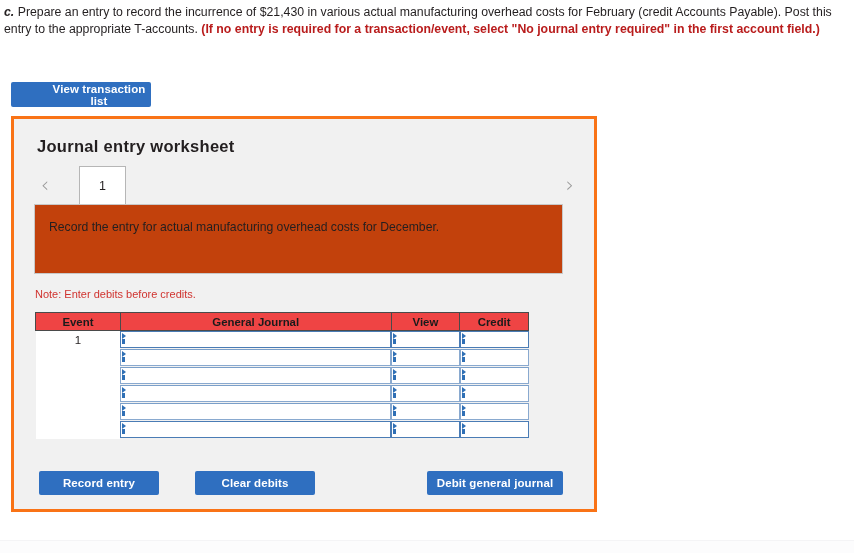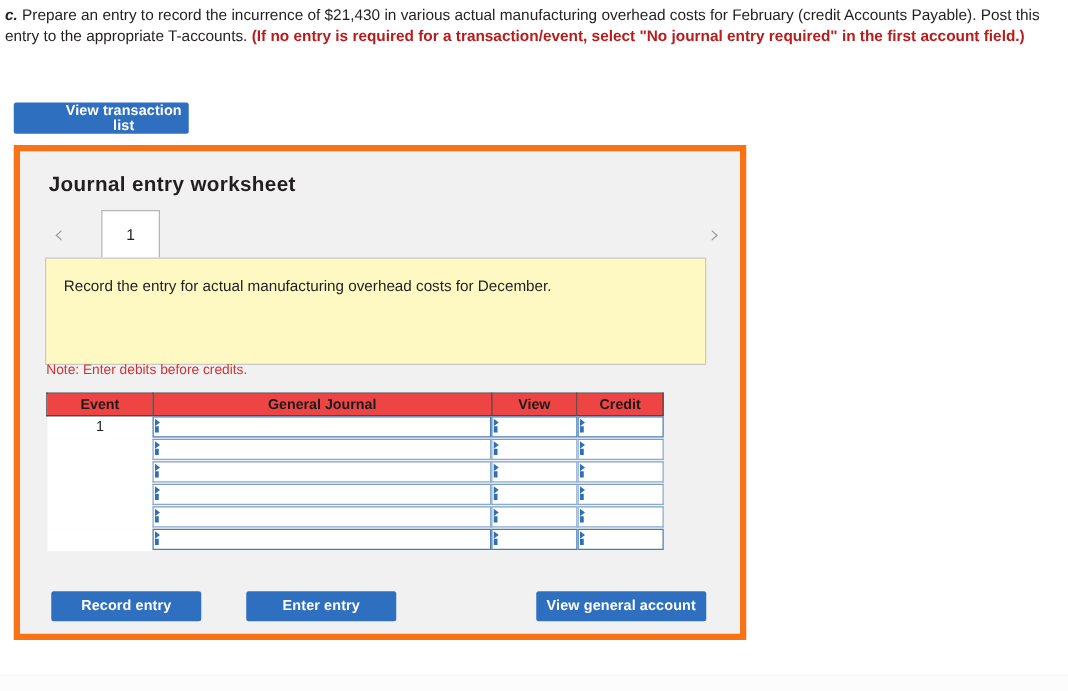--- a/index.html
+++ b/index.html
@@ -61,21 +61,21 @@
   }
 
   
   #panel {
     position: absolute;
     left: 11px;
     top: 116px;
     width: 586px;
     height: 396px;
     background: #f1f1f1;
-    border: 5px solid #f97316;
+    border: 3px solid #f97316;
     box-sizing: border-box;
   }
 
   #worksheet-title {
     position: absolute;
     left: 23px;
     top: 18px;
     font-size: 16.5px;
     font-weight: bold;
     letter-spacing: 0.3px;
@@ -123,22 +123,22 @@
     justify-content: center;
     cursor: pointer;
   }
 
   
   #instruction-box {
     position: absolute;
     left: 20px;
     top: 85px;
     width: 529px;
-    height: 86px;
-    background: #fef9c3;
+    height: 70px;
+    background: #c2410c;
     border: 1px solid #c8c8c8;
     box-sizing: border-box;
   }
   #instruction-text {
     position: absolute;
     left: 14px;
     top: 14px;
     right: 10px;
     font-size: 12.2px;
     line-height: 16px;
@@ -379,17 +379,17 @@
             <div class="field strong"></div>
           </td>
         <td class="input-cell">
             <div class="field strong"></div>
           </td>
       </tr>
     </tbody>
   </table>
 
   <button class="btn" id="record-entry">Record entry</button>
-  <button class="btn" id="clear-entry">Enter entry</button>
-  <button class="btn" id="view-general-journal">View general account</button>
+  <button class="btn" id="clear-entry">Clear debits</button>
+  <button class="btn" id="view-general-journal">Debit general journal</button>
 </div>
 
 <div id="bottom-band"></div>
 
 </body></html>

